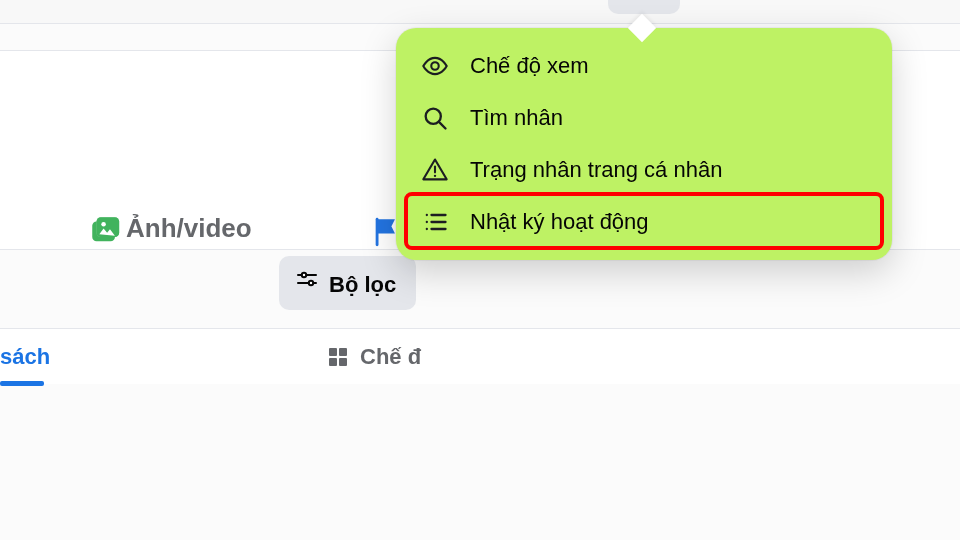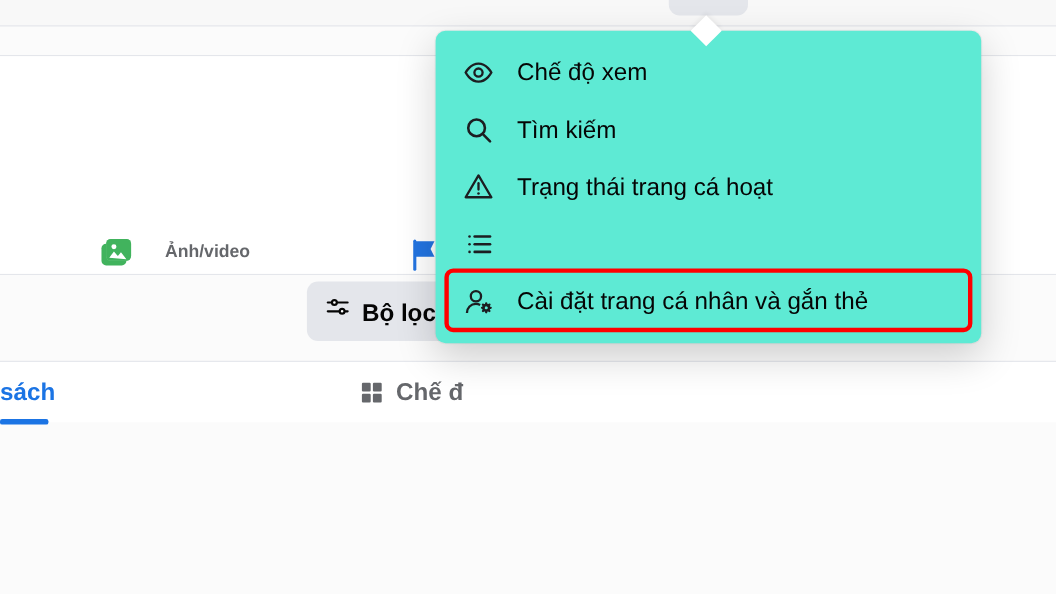--- a/index.html
+++ b/index.html
@@ -42,23 +42,23 @@
     background: #ffffff;
     border-top: 1px solid #e4e6eb;
     border-bottom: 1px solid #e4e6eb;
   }
 
   .composer-item {
     position: absolute;
     left: 88px;
     top: 162px;
     display: flex;
-    align-items: center;
-    gap: 28px;
-    font-size: 16px;
+    align-items: flex-start;
+    gap: 4px;
+    font-size: 26px;
     font-weight: 600;
     color: #65676b;
   }
   .composer-item .icon-wrap {
     color: #41b35d;
     display: inline-flex;
   }
 
   .composer-item2 {
     position: absolute;
@@ -118,22 +118,22 @@
   }
   .tab.inactive { color: #65676b; }
   .tab .grid-ic { margin-right: 10px; color: #65676b; display: inline-flex; }
 
   
   .menu {
     position: absolute;
     left: 396px;
     top: 28px;
     width: 496px;
-    background: #5eead4;
-    border-radius: 9px;
+    background: #bef264;
+    border-radius: 20px;
     box-shadow: 0 12px 36px rgba(0,0,0,0.18), 0 0 0 1px rgba(0,0,0,0.04);
     padding: 12px 10px;
     z-index: 50;
   }
   .menu::before {
     content: "";
     position: absolute;
     top: -10px;
     left: 236px;
     width: 20px; height: 20px;
@@ -251,58 +251,48 @@
       <span>Chế độ xem</span>
     </div>
 
     <div class="menu-item">
       <span class="mi-icon">
         <svg class="ic" viewBox="0 0 24 24" fill="none" stroke="#1c1e21" stroke-width="2">
           <circle cx="10.5" cy="10.5" r="6.5"></circle>
           <line x1="16" y1="16" x2="21" y2="21" stroke-linecap="round"></line>
         </svg>
       </span>
-      <span>Tìm kiếm</span>
+      <span>Tìm nhân</span>
     </div>
 
     <div class="menu-item">
       <span class="mi-icon">
         <svg class="ic" viewBox="0 0 24 24" fill="none" stroke="#1c1e21" stroke-width="1.8" stroke-linejoin="round">
           <path d="M12 3 L22 20 H2 Z"></path>
           <line x1="12" y1="9" x2="12" y2="14" stroke-linecap="round"></line>
           <circle cx="12" cy="17" r="1" fill="#1c1e21" stroke="none"></circle>
         </svg>
       </span>
-      <span>Trạng thái trang cá hoạt</span>
+      <span>Trạng nhân trang cá nhân</span>
     </div>
 
 
 
     <div class="menu-item">
       <span class="mi-icon">
         <svg class="ic" viewBox="0 0 24 24" fill="none" stroke="#1c1e21" stroke-width="2" stroke-linecap="round">
           <circle cx="5" cy="6" r="1" fill="#1c1e21" stroke="none"></circle>
           <line x1="9" y1="6" x2="21" y2="6"></line>
           <circle cx="5" cy="12" r="1" fill="#1c1e21" stroke="none"></circle>
           <line x1="9" y1="12" x2="21" y2="12"></line>
           <circle cx="5" cy="18" r="1" fill="#1c1e21" stroke="none"></circle>
           <line x1="9" y1="18" x2="21" y2="18"></line>
         </svg>
       </span>
-    </div>
-
-    <div class="menu-item">
-      <span class="mi-icon">
-        <svg class="ic" viewBox="0 0 24 24" fill="none" stroke="#1c1e21" stroke-width="1.8">
-          <circle cx="10" cy="8" r="4"></circle>
-          <path d="M3 21c0-4 3-7 7-7 1.2 0 2.3.3 3.3.8"></path>
-          <circle cx="18" cy="17" r="2.2"></circle>
-          <path d="M18 13.5v1.3M18 19.2v1.3M21.5 17h-1.3M16.1 17h-1.3M20.5 14.5l-.9.9M16.4 18.6l-.9.9M20.5 19.5l-.9-.9M16.4 15.4l-.9-.9" stroke-linecap="round"></path>
-        </svg>
-      </span>
-      <span>Cài đặt trang cá nhân và gắn thẻ</span>
-    </div>
+      <span>Nhật ký hoạt động</span>
+    </div>
+
 
 
     <div class="highlight-box"></div>
   </div>
 
 </div>
 
 </body></html>

